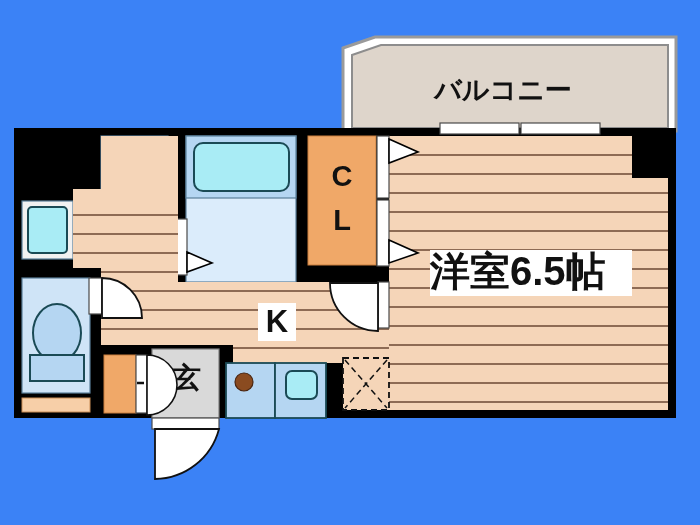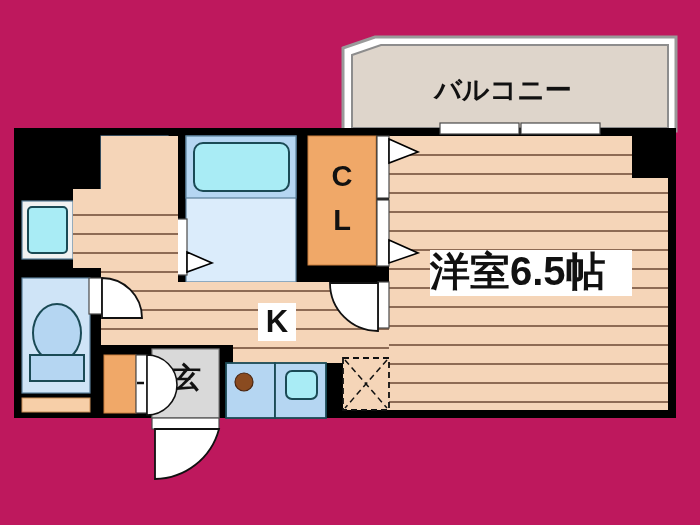--- a/index.html
+++ b/index.html
@@ -11,21 +11,21 @@
   body {
     width: 700px;
     height: 525px;
     overflow: hidden;
     font-family: "Liberation Sans", sans-serif;
   }
   #plan-root {
     position: relative;
     width: 700px;
     height: 525px;
-    background: #be185d;
+    background: #3b82f6;
   }
   svg#floorplan {
     display: block;
     width: 700px;
     height: 525px;
   }
   .rm-label {
     font-family: "Liberation Sans", sans-serif;
     font-weight: bold;
     fill: #111111;

